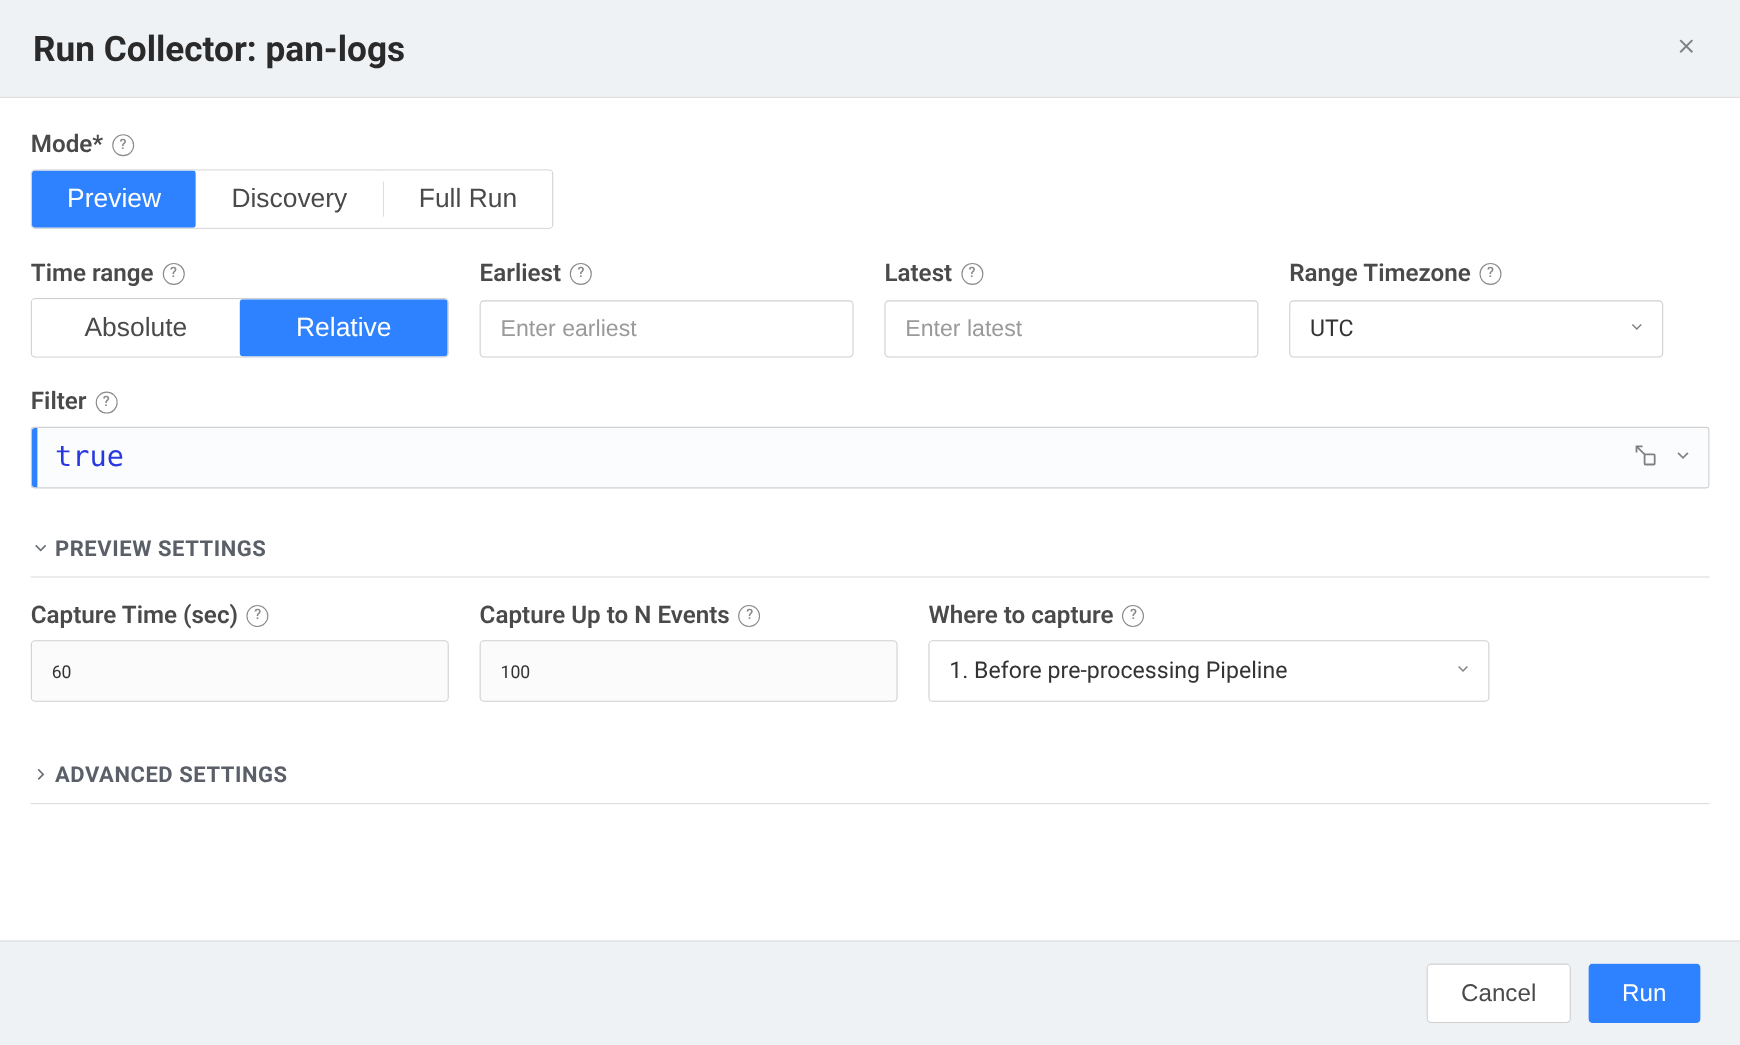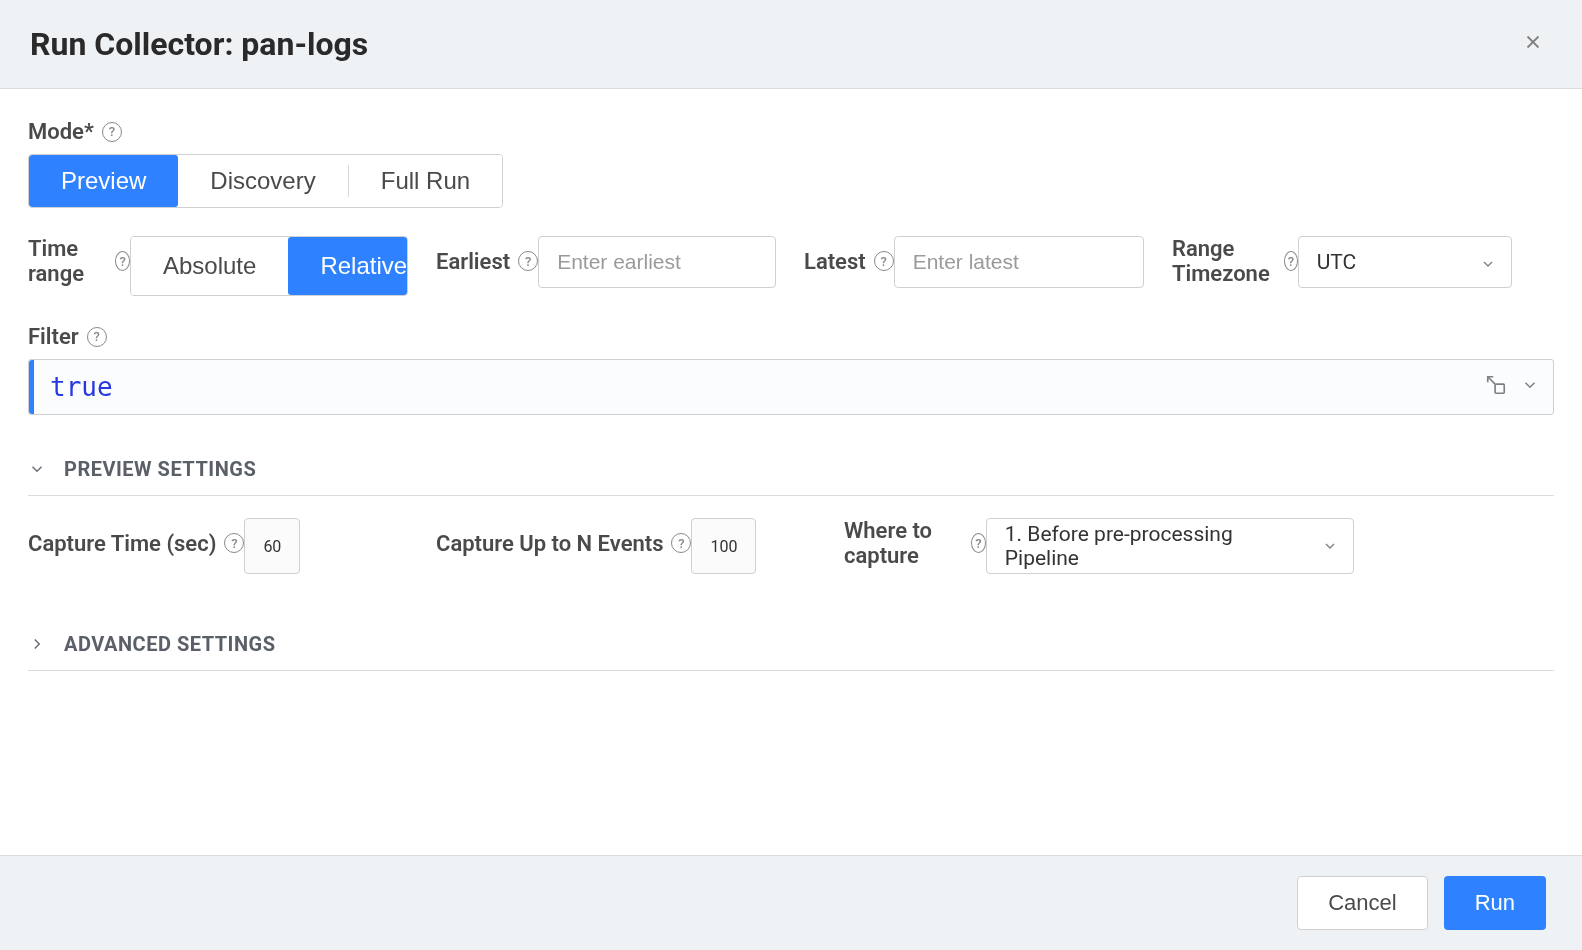--- a/index.html
+++ b/index.html
@@ -89,21 +89,22 @@
       background: #d8d8d8;
       margin: 10px 0;
     }
     .row {
       display: flex;
       gap: 28px;
       margin-bottom: 28px;
     }
     .col {
       display: flex;
-      flex-direction: row;
+      flex-direction: column;
+      justify-content: space-between;
     }
     .text-input {
       height: 52px;
       border: 1px solid #d0d0d0;
       border-radius: 4px;
       padding: 0 18px;
       font-size: 21px;
       color: #333;
       background: #fff;
       width: 100%;
@@ -164,21 +165,21 @@
       top: 50%;
       transform: translateY(-50%);
       display: flex;
       align-items: center;
       gap: 14px;
       color: #808080;
     }
     .section-header {
       display: flex;
       align-items: center;
-      gap: 18px;
+      gap: 4px;
       padding: 14px 0;
       border-bottom: 1px solid #dcdcdc;
       cursor: pointer;
       margin-bottom: 22px;
     }
     .section-header.collapsed {
       margin-bottom: 0;
     }
     .section-title {
       font-size: 20px;

